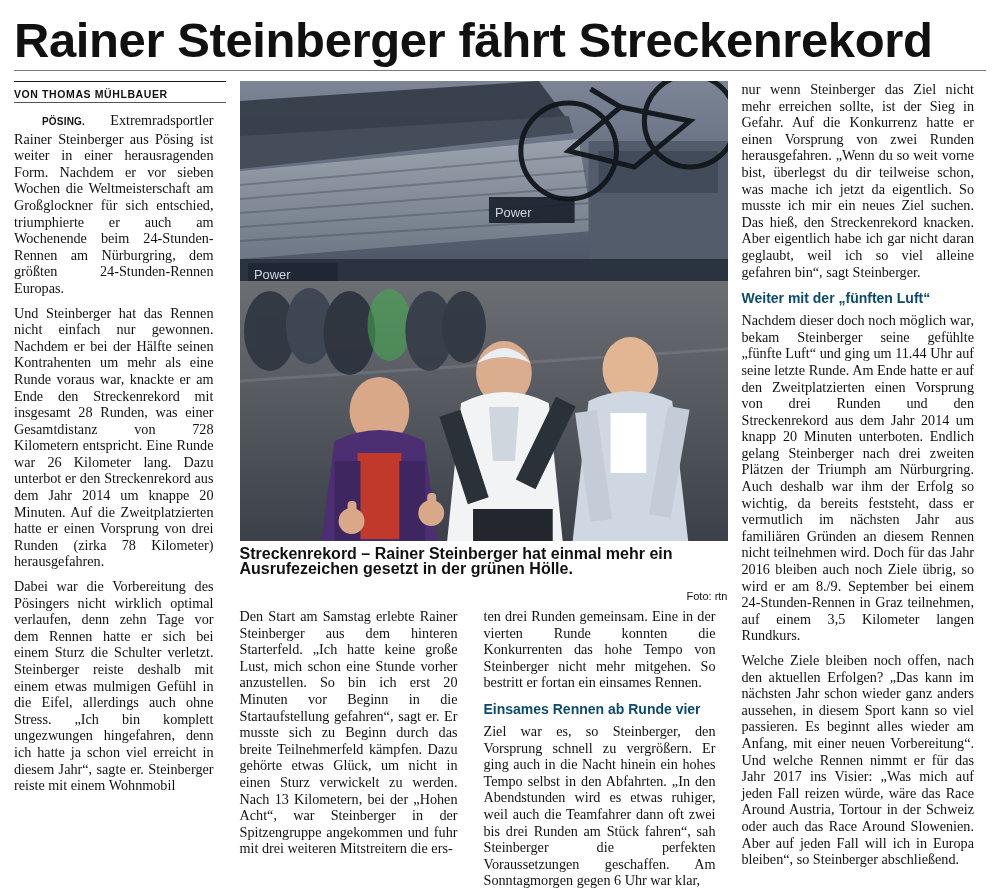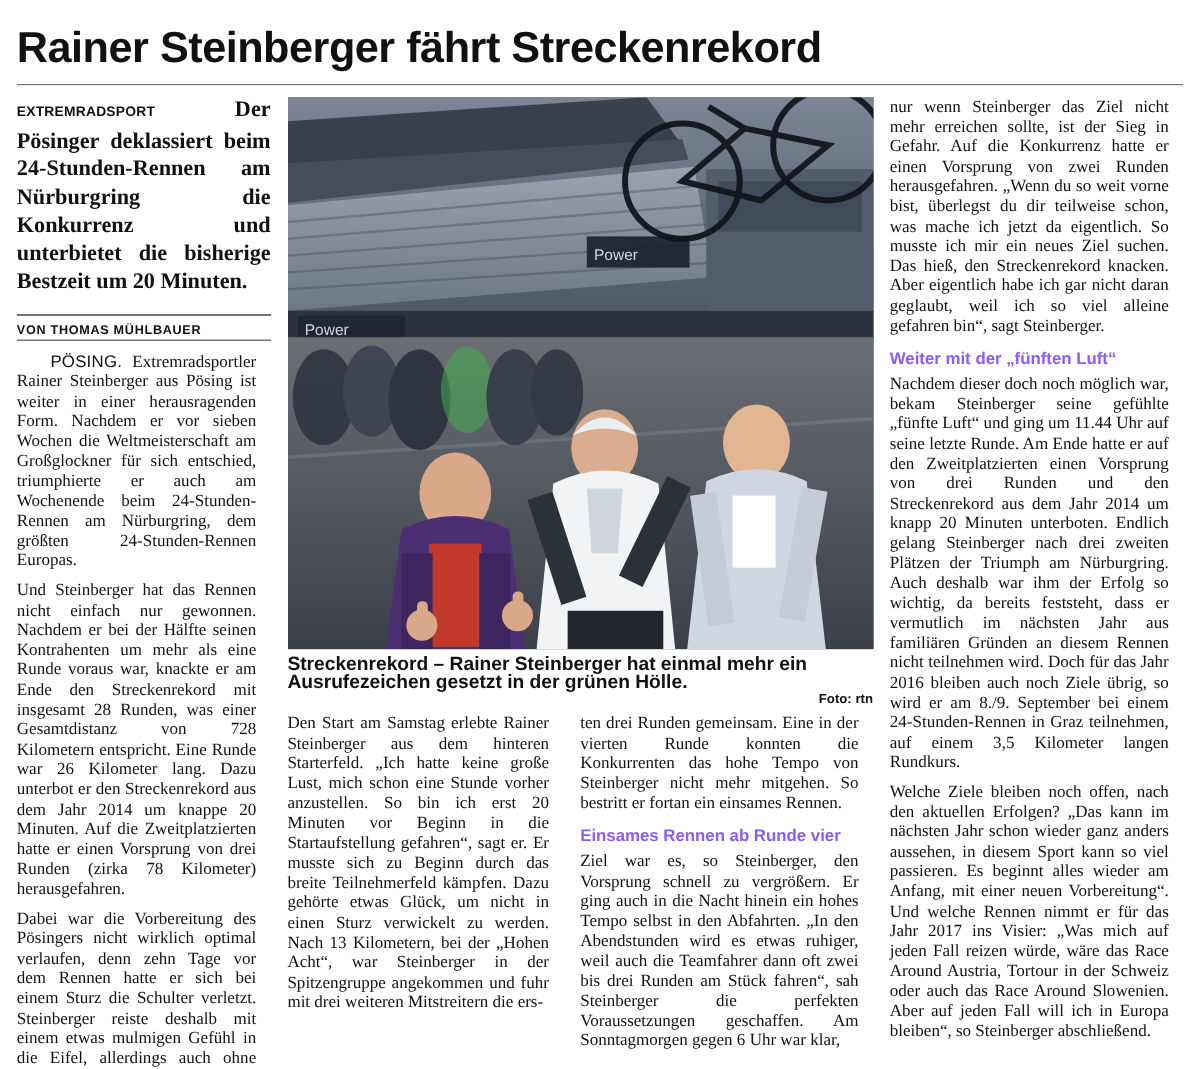--- a/index.html
+++ b/index.html
@@ -17,21 +17,21 @@
   .page {
     position: relative;
     width: 1000px;
     height: 891px;
     padding: 0;
     box-sizing: border-box;
   }
   .headline {
     font-family: "Liberation Sans", sans-serif;
     font-weight: bold;
-    font-size: 36px;
+    font-size: 49px;
     line-height: 44px;
     letter-spacing: -0.4px;
     color: #111111;
     margin: 18px 12px 0 14px;
     white-space: nowrap;
   }
   .hrule {
     border-bottom: 1px solid #7a7a7a;
     margin: 8px 14px 0 14px;
   }
@@ -78,32 +78,32 @@
   p.body {
     font-size: 14.2px;
     line-height: 16.6px;
     text-align: justify;
     margin: 0 12px 8px 0;
     hyphens: auto;
     -webkit-hyphens: auto;
   }
   p.body.first .drop {
     font-family: "Liberation Sans", sans-serif;
-    font-weight: normal;
-    font-size: 14px;
+    font-weight: bold;
+    font-size: 10px;
     letter-spacing: 0.2px;
     padding-left: 28px;
   }
   .subhead {
     font-family: "Liberation Sans", sans-serif;
     font-weight: bold;
     font-size: 14px;
     line-height: 17px;
     margin: 10px 0 5px 0;
-    color: #8b5cf6;
+    color: #0c4a6e;
   }
   .photo {
     position: relative;
     width: 100%;
     height: 460px;
     overflow: hidden;
     background: linear-gradient(#5d6a7d, #46505f 45%, #3a4250);
   }
   .photo svg { display:block; width:100%; height:100%; }
   .caption {
@@ -111,23 +111,22 @@
     font-weight: bold;
     font-size: 16px;
     line-height: 15px;
     margin-top: 5px;
     color: #111;
   }
   .credit {
     font-family: "Liberation Sans", sans-serif;
     font-size: 11px;
     text-align: right;
-    margin-top: 1px;
+    margin-top: 14px;
     color: #111;
-    font-weight: bold;
   }
   .photo-block {
     width: 502px;
     padding-right: 14px;
     box-sizing: border-box;
   }
   .two-under {
     display: flex;
     margin-top: 6px;
   }
@@ -142,21 +141,20 @@
 <body>
 
 <div class="page">
 
   <h1 class="headline">Rainer Steinberger fährt Streckenrekord</h1>
   <div class="hrule"></div>
 
   <div class="content">
 
     <div class="col col1">
-      <p class="lede"><span class="kicker">EXTREMRADSPORT</span><span> Der Pösinger deklassiert beim 24-Stunden-Rennen am Nürburgring die Konkurrenz und unterbietet die bisherige Bestzeit um 20 Minuten.</span></p>
 
       <div class="byline">VON THOMAS MÜHLBAUER</div>
       <div class="byline-rule"></div>
 
       <p class="body first"><span class="drop">PÖSING.</span><span> Extremradsportler Rainer Steinberger aus Pösing ist weiter in einer herausragenden Form. Nachdem er vor sieben Wochen die Weltmeisterschaft am Großglockner für sich entschied, triumphierte er auch am Wochenende beim 24-Stunden-Rennen am Nürburgring, dem größten 24-Stunden-Rennen Europas.</span></p>
       <p class="body">Und Steinberger hat das Rennen nicht einfach nur gewonnen. Nachdem er bei der Hälfte seinen Kontrahenten um mehr als eine Runde voraus war, knackte er am Ende den Streckenrekord mit insgesamt 28 Runden, was einer Gesamtdistanz von 728 Kilometern entspricht. Eine Runde war 26 Kilometer lang. Dazu unterbot er den Streckenrekord aus dem Jahr 2014 um knappe 20 Minuten. Auf die Zweitplatzierten hatte er einen Vorsprung von drei Runden (zirka 78 Kilometer) herausgefahren.</p>
       <p class="body">Dabei war die Vorbereitung des Pösingers nicht wirklich optimal verlaufen, denn zehn Tage vor dem Rennen hatte er sich bei einem Sturz die Schulter verletzt. Steinberger reiste deshalb mit einem etwas mulmigen Gefühl in die Eifel, allerdings auch ohne Stress. „Ich bin komplett ungezwungen hingefahren, denn ich hatte ja schon viel erreicht in diesem Jahr“, sagte er. Steinberger reiste mit einem Wohnmobil</p>
     </div>
 
     <div class="mid-wrap">

